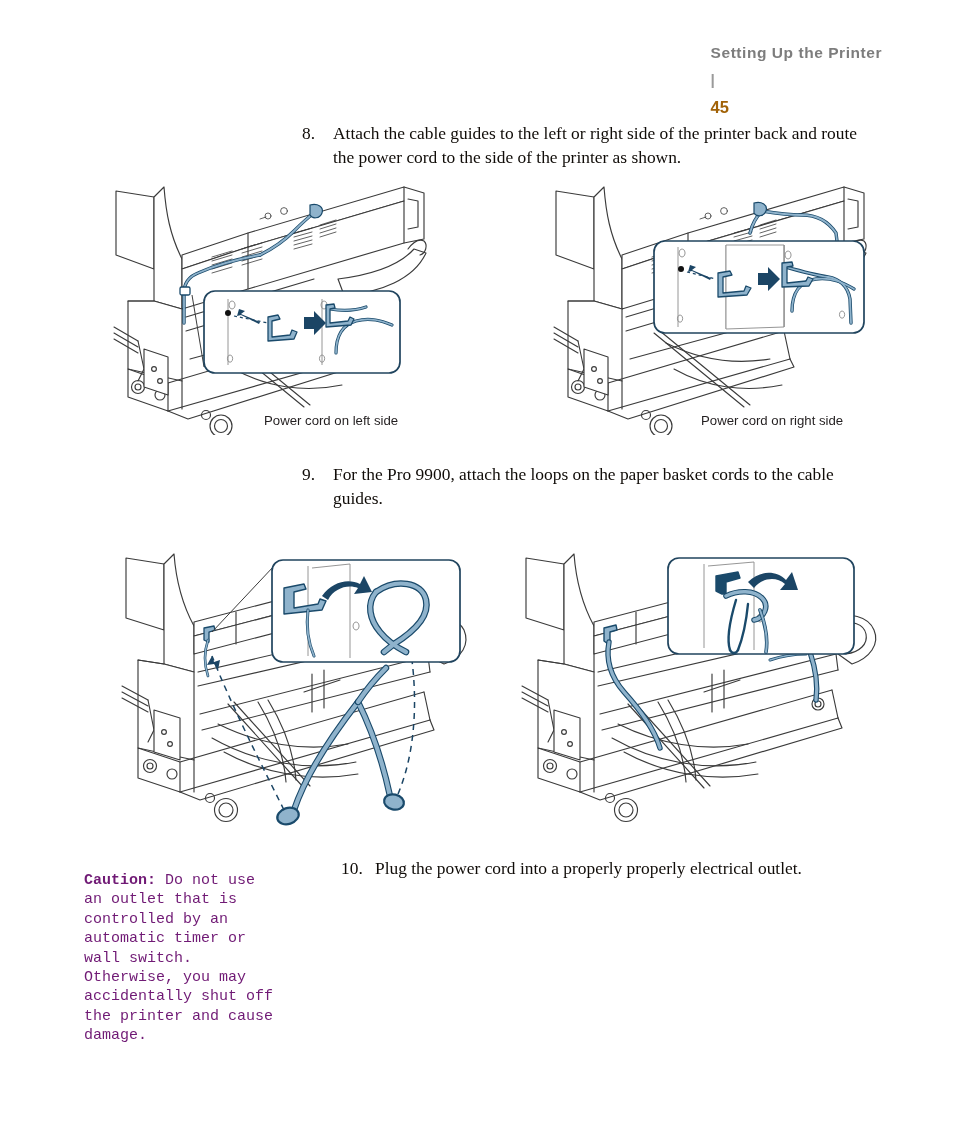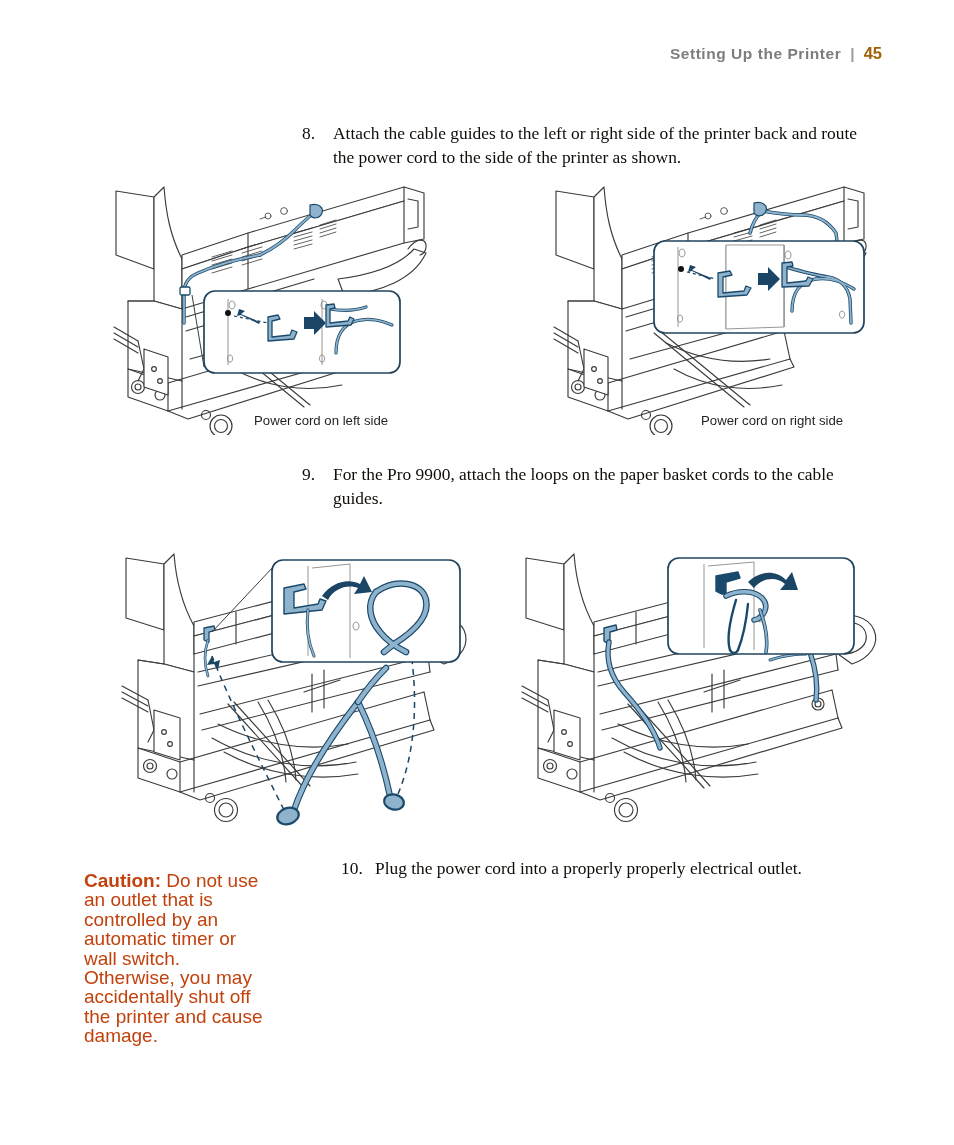--- a/index.html
+++ b/index.html
@@ -1,42 +1,42 @@
 <!DOCTYPE html>
 <html><head>
 <meta charset="utf-8">
 <style>
   html,body{margin:0;padding:0;background:#fff;}
   body{width:954px;height:1145px;position:relative;font-family:"Liberation Serif",serif;color:#000;overflow:hidden;}
 
   
   #header{position:absolute;left:0;top:44px;width:954px;height:26px;}
-  #header .inner{position:absolute;right:72px;top:0;display:flex;align-items:baseline;gap:9px;}
+  #header .inner{position:absolute;right:72px;top:0;display:flex;align-items:baseline;gap:9px;flex-direction:column;}
   #header .htitle{font-family:"Liberation Sans",sans-serif;font-weight:bold;font-size:15.5px;
                   letter-spacing:.55px;color:#7d7d7d;}
   #header .hsep{font-family:"Liberation Sans",sans-serif;font-weight:bold;font-size:15.5px;color:#9a9a9a;}
   #header .hnum{font-family:"Liberation Sans",sans-serif;font-weight:bold;font-size:16.5px;color:#a16207;}
 
   
   .step{position:absolute;display:flex;font-family:"Liberation Serif",serif;font-size:17.4px;line-height:23.5px;color:#100c08;}
   .step .num{width:31px;flex:0 0 31px;text-align:left;}
   .step .body{flex:1;}
   #step8{left:302px;top:122px;width:580px;}
   #step9{left:302px;top:463px;width:580px;}
   #step10{left:302px;top:857px;width:560px;}
   #step10 .num{width:34px;flex:0 0 34px;margin-left:39px;}
 
   
   .caption{position:absolute;font-family:"Liberation Sans",sans-serif;font-size:13.2px;color:#231f20;}
-  #cap-left{left:254px;top:413px;text-align:right;}
+  #cap-left{left:264px;top:413px;text-align:right;}
   #cap-right{left:701px;top:413px;}
 
   
   #caution{position:absolute;left:84px;top:871px;width:190px;
-           font-family:Liberation Sans, sans-serif;font-size:19px;line-height:19.4px;color:#c2410c;}
+           font-family:Liberation Mono, monospace;font-size:15px;line-height:19.4px;color:#701a75;}
   #caution b{font-weight:bold;}
 
   
   .fig{position:absolute;}
   #fig-ul{left:108px;top:183px;width:340px;height:252px;}
   #fig-ur{left:548px;top:183px;width:340px;height:252px;}
   #fig-ll{left:108px;top:552px;width:372px;height:295px;}
   #fig-lr{left:508px;top:552px;width:380px;height:295px;}
   .fig svg{display:block;width:100%;height:100%;}
 </style>

